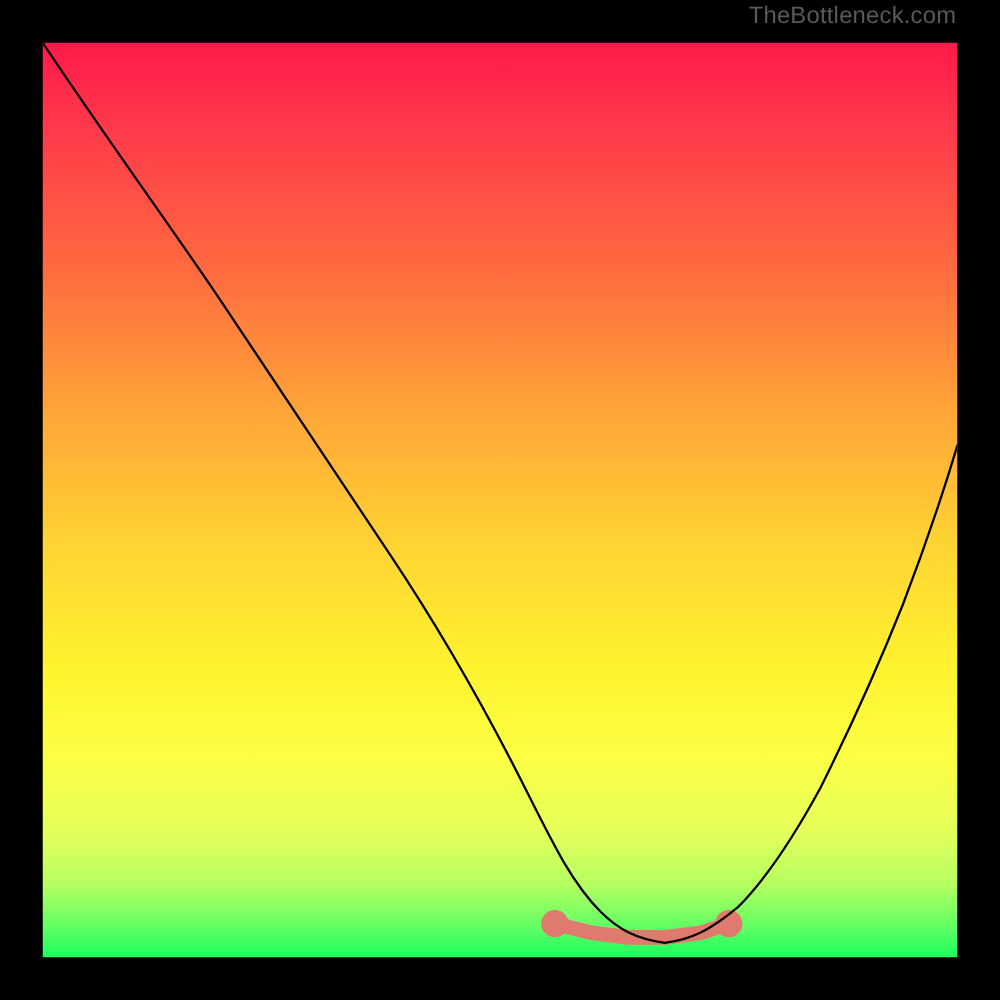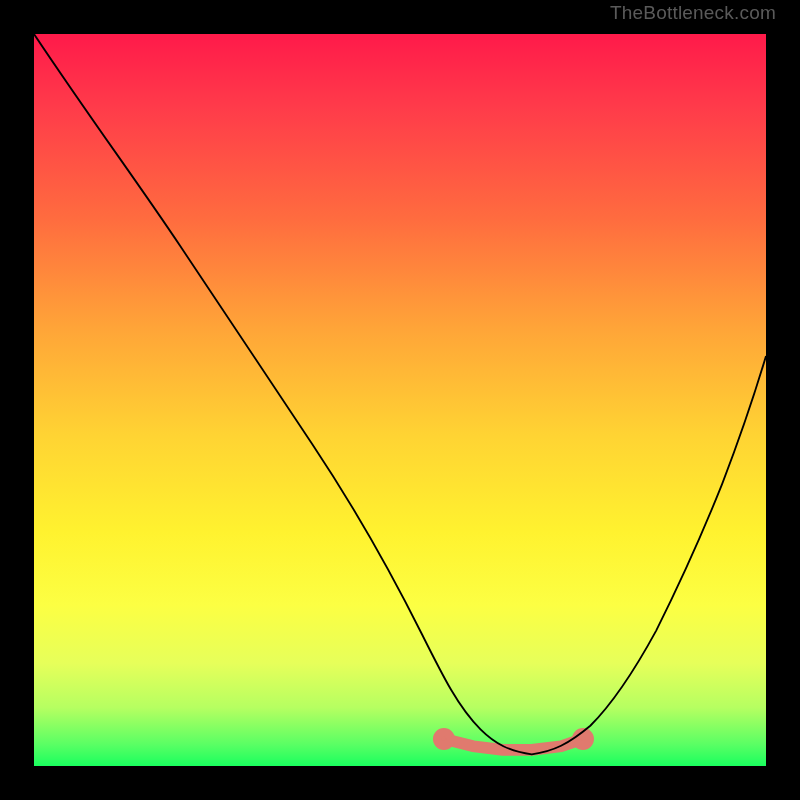--- a/index.html
+++ b/index.html
@@ -51,21 +51,21 @@
   .curve-svg {
     position: absolute;
     left: 0;
     top: 0;
     width: 732px;
     height: 732px;
   }
   .watermark {
     position: absolute;
     top: 2px;
-    right: 24px;
+    right: 35px;
     color: #5a5a5a;
     font-size: 19px;
     font-weight: 500;
     letter-spacing: 0.2px;
   }
 </style>
 </head>
 <body>
 
 <div class="frame">

